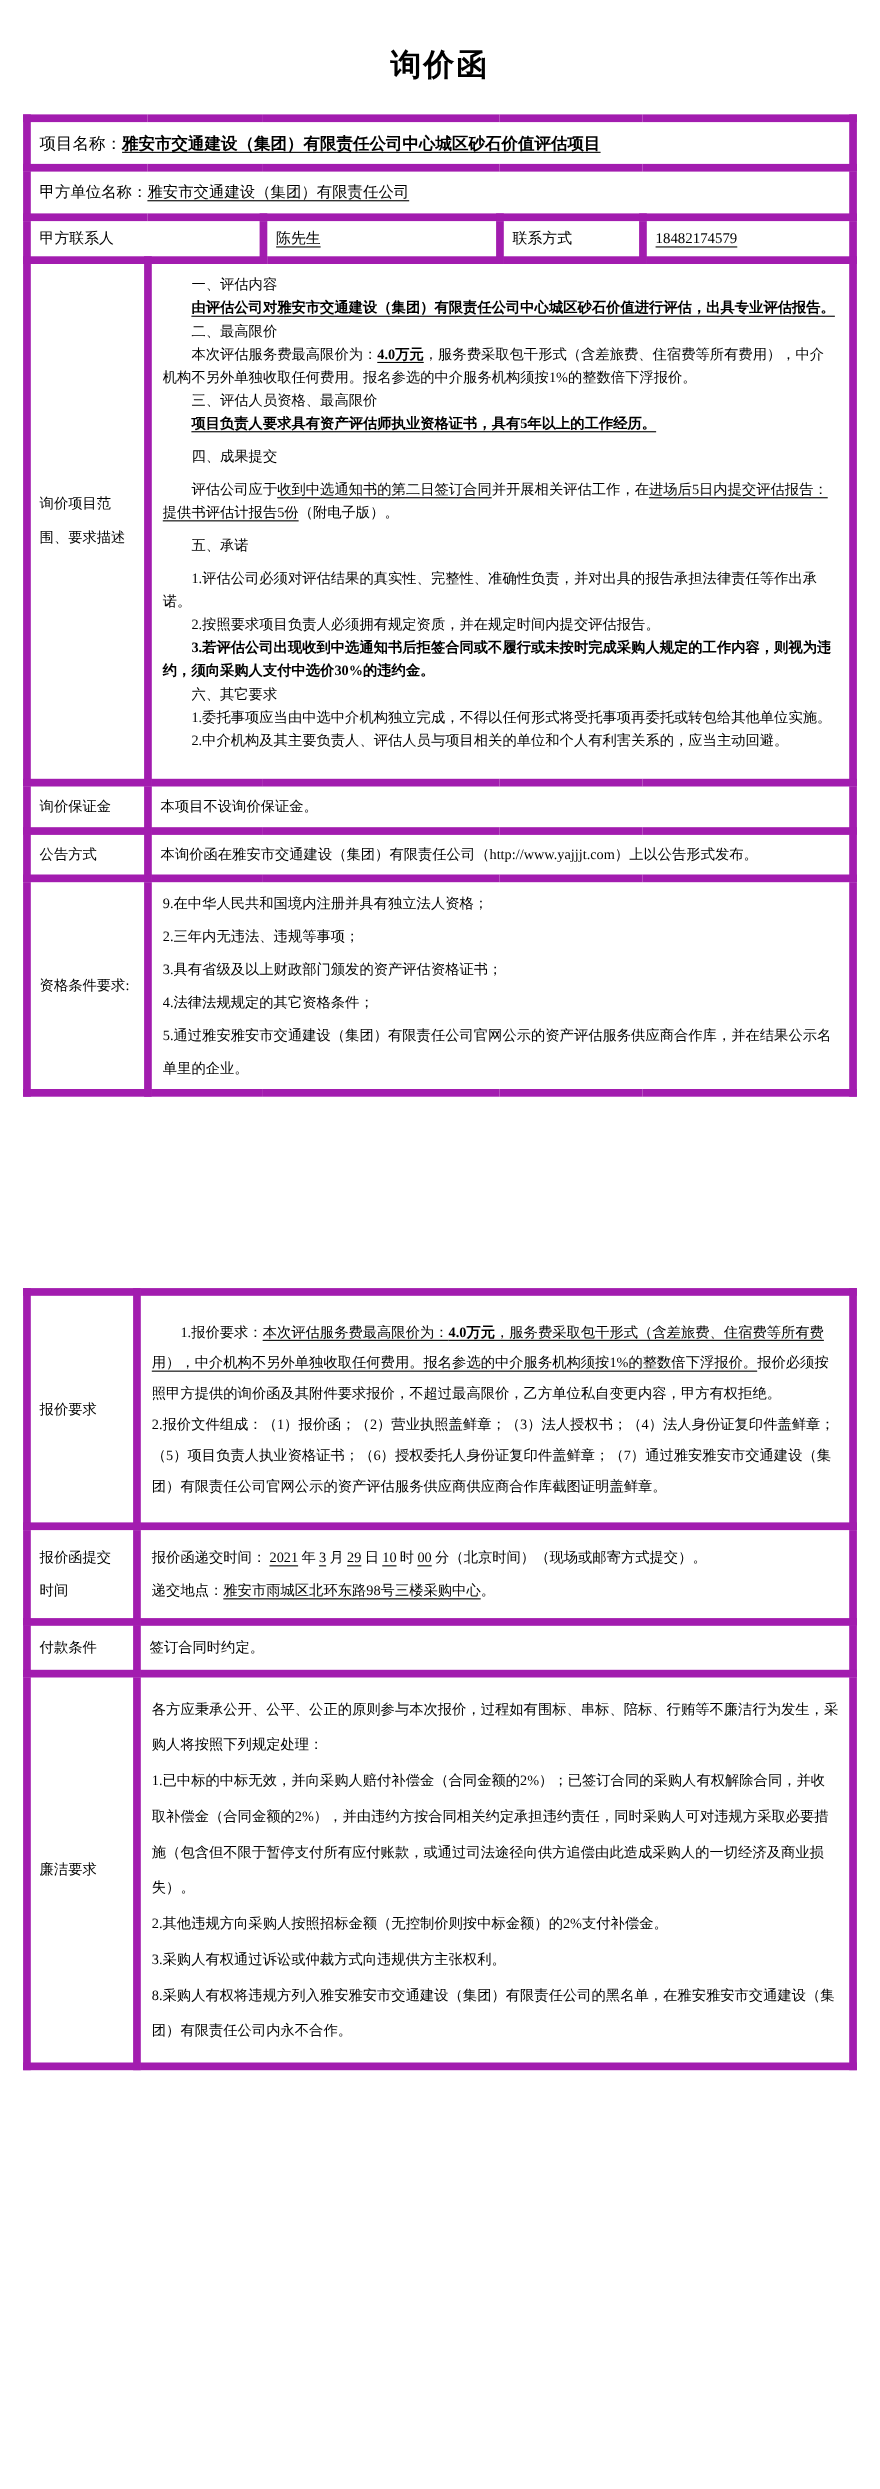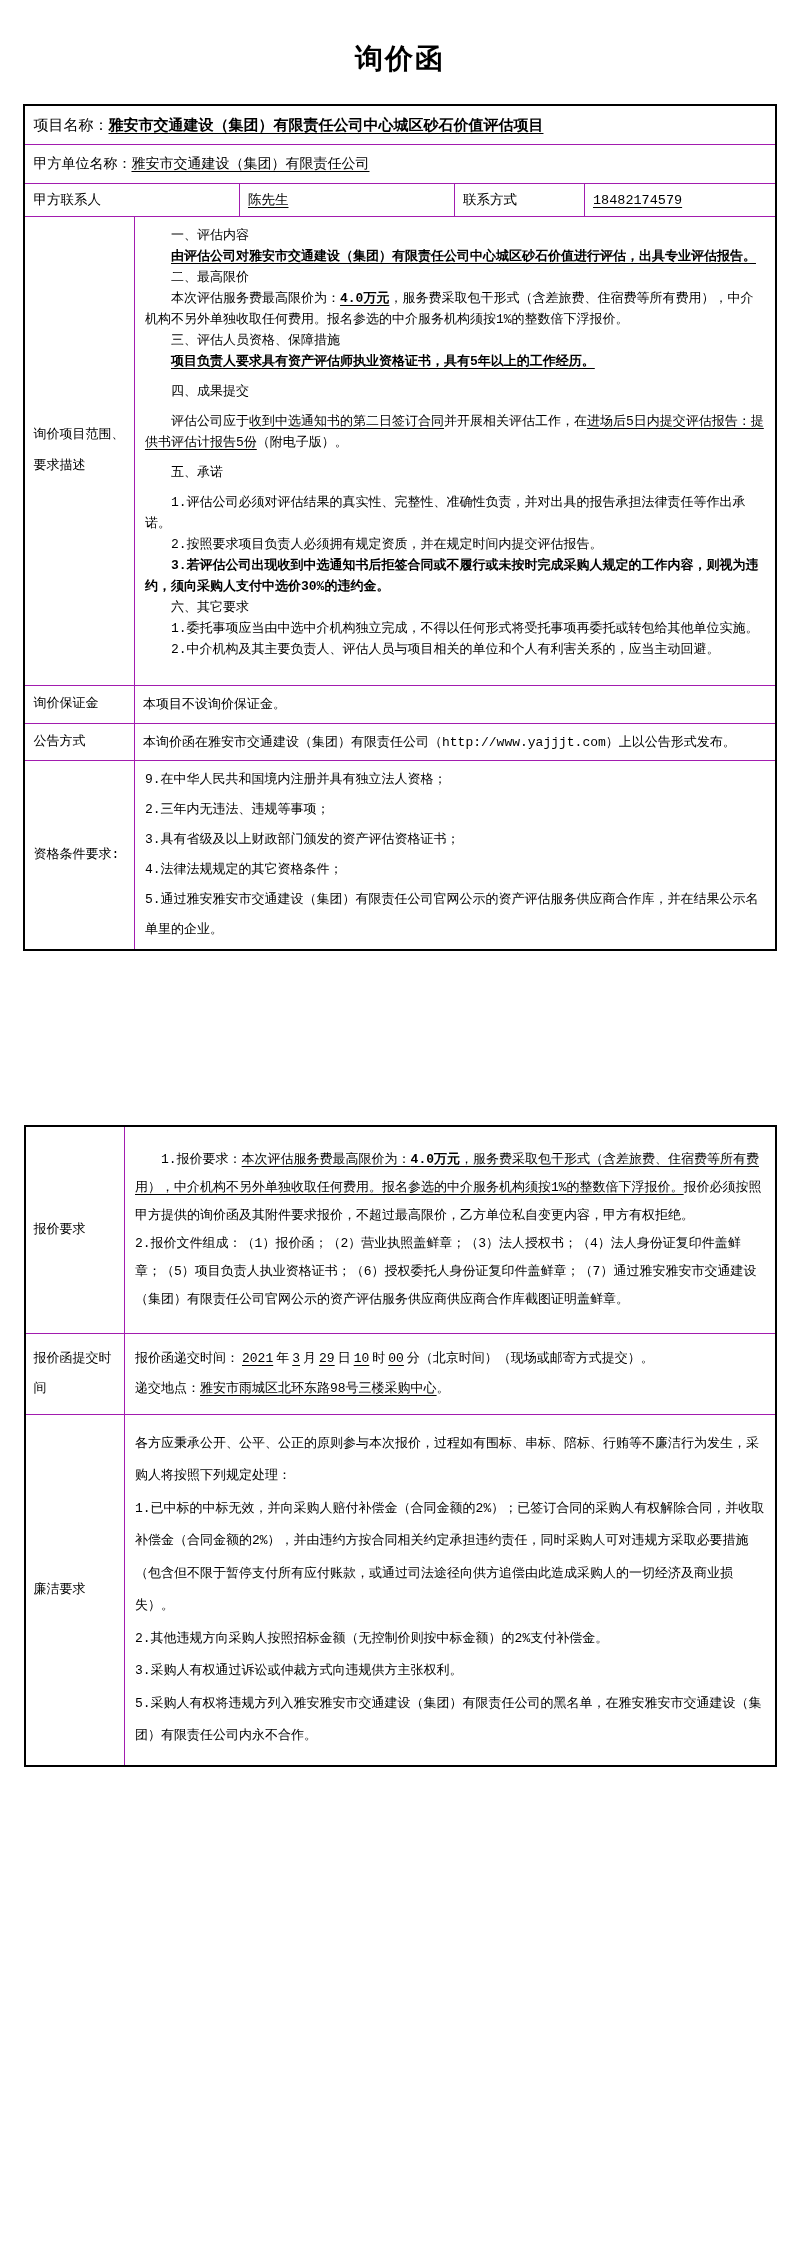--- a/index.html
+++ b/index.html
@@ -29,26 +29,25 @@
   .unum{text-decoration:underline;text-underline-offset:3px;padding:0 3px;}
 
   table.doc{
     width:751px;margin:0 auto;
     border-collapse:collapse;table-layout:fixed;
     border:2px solid #000;
   }
   table.t1{margin-top:26px;}
   table.t2{margin-top:174px;}
   td{
-    border:1px solid #a21caf;
+    border:7px solid #a21caf;
     padding:3px 8px;
     font-size:13px;
     vertical-align:middle;
     word-break:break-all;
-    font-family:Liberation Mono, monospace;
   }
   td.lbl{line-height:2.35;}
   td.row1{height:32px;font-size:15px;}
   td.row2{height:32px;font-size:14px;}
   td.row3{height:26px;font-size:13.5px;}
   td.scope{vertical-align:top;padding:8px 10px;height:452px;}
   .scope p{margin:0;line-height:21px;text-indent:2em;}
   .scope p.mt{margin-top:9px;}
   td.oneline{height:24px;}
   td.qual{height:178px;padding:4px 10px;}
@@ -96,21 +95,21 @@
     </tr>
 
     <tr>
       <td class="lbl">询价项目范围、要求描述</td>
       <td class="scope" colspan="4">
         <div class="scope">
           <p>一、评估内容</p>
           <p><span class="bu">由评估公司对雅安市交通建设（集团）有限责任公司中心城区砂石价值进行评估，出具专业评估报告。</span></p>
           <p>二、最高限价</p>
           <p><span>本次评估服务费最高限价为：</span><span class="bu">4.0万元</span><span>，服务费采取包干形式（含差旅费、住宿费等所有费用），中介机构不另外单独收取任何费用。报名参选的中介服务机构须按1%的整数倍下浮报价。</span></p>
-          <p>三、评估人员资格、保障措施</p>
+          <p>三、评估人员资格、最高限价</p>
           <p><span class="bu">项目负责人要求具有资产评估师执业资格证书，具有5年以上的工作经历。</span></p>
           <p class="mt">四、成果提交</p>
           <p class="mt"><span>评估公司应于</span><span class="u">收到中选通知书的第二日签订合同</span><span>并开展相关评估工作，在</span><span class="u">进场后5日内提交评估报告：提供书评估计报告5份</span><span>（附电子版）。</span></p>
           <p class="mt">五、承诺</p>
           <p class="mt">1.评估公司必须对评估结果的真实性、完整性、准确性负责，并对出具的报告承担法律责任等作出承诺。</p>
           <p>2.按照要求项目负责人必须拥有规定资质，并在规定时间内提交评估报告。</p>
           <p><span class="b">3.若评估公司出现收到中选通知书后拒签合同或不履行或未按时完成采购人规定的工作内容，则视为违约，须向采购人支付中选价30%的违约金。</span></p>
           <p>六、其它要求</p>
           <p>1.委托事项应当由中选中介机构独立完成，不得以任何形式将受托事项再委托或转包给其他单位实施。</p>
           <p>2.中介机构及其主要负责人、评估人员与项目相关的单位和个人有利害关系的，应当主动回避。</p>
@@ -163,29 +162,33 @@
     <tr>
       <td class="lbl">报价函提交时间</td>
       <td class="submit">
         <div class="submit">
           <p><span>报价函递交时间：</span><span class="unum">2021</span><span>年</span><span class="unum">3</span><span>月</span><span class="unum">29</span><span>日</span><span class="unum">10</span><span>时</span><span class="unum">00</span><span>分</span><span>（北京时间）（现场或邮寄方式提交）。</span></p>
           <p><span>递交地点：</span><span class="u">雅安市雨城区北环东路98号三楼采购中心</span><span>。</span></p>
         </div>
       </td>
     </tr>
 
+    <tr>
+      <td class="lbl pay">付款条件</td>
+      <td class="pay">签订合同时约定。</td>
+    </tr>
 
     <tr>
       <td class="lbl">廉洁要求</td>
       <td class="integrity">
         <div class="integrity">
           <p>各方应秉承公开、公平、公正的原则参与本次报价，过程如有围标、串标、陪标、行贿等不廉洁行为发生，采购人将按照下列规定处理：</p>
           <p>1.已中标的中标无效，并向采购人赔付补偿金（合同金额的2%）；已签订合同的采购人有权解除合同，并收取补偿金（合同金额的2%），并由违约方按合同相关约定承担违约责任，同时采购人可对违规方采取必要措施（包含但不限于暂停支付所有应付账款，或通过司法途径向供方追偿由此造成采购人的一切经济及商业损失）。</p>
           <p>2.其他违规方向采购人按照招标金额（无控制价则按中标金额）的2%支付补偿金。</p>
           <p>3.采购人有权通过诉讼或仲裁方式向违规供方主张权利。</p>
-          <p>5.采购人有权将违规方列入雅安雅安市交通建设（集团）有限责任公司的黑名单，在雅安雅安市交通建设（集团）有限责任公司内永不合作。</p>
+          <p>8.采购人有权将违规方列入雅安雅安市交通建设（集团）有限责任公司的黑名单，在雅安雅安市交通建设（集团）有限责任公司内永不合作。</p>
         </div>
       </td>
     </tr>
   </tbody>
     </table>
 
 </div>
 
 </body></html>

